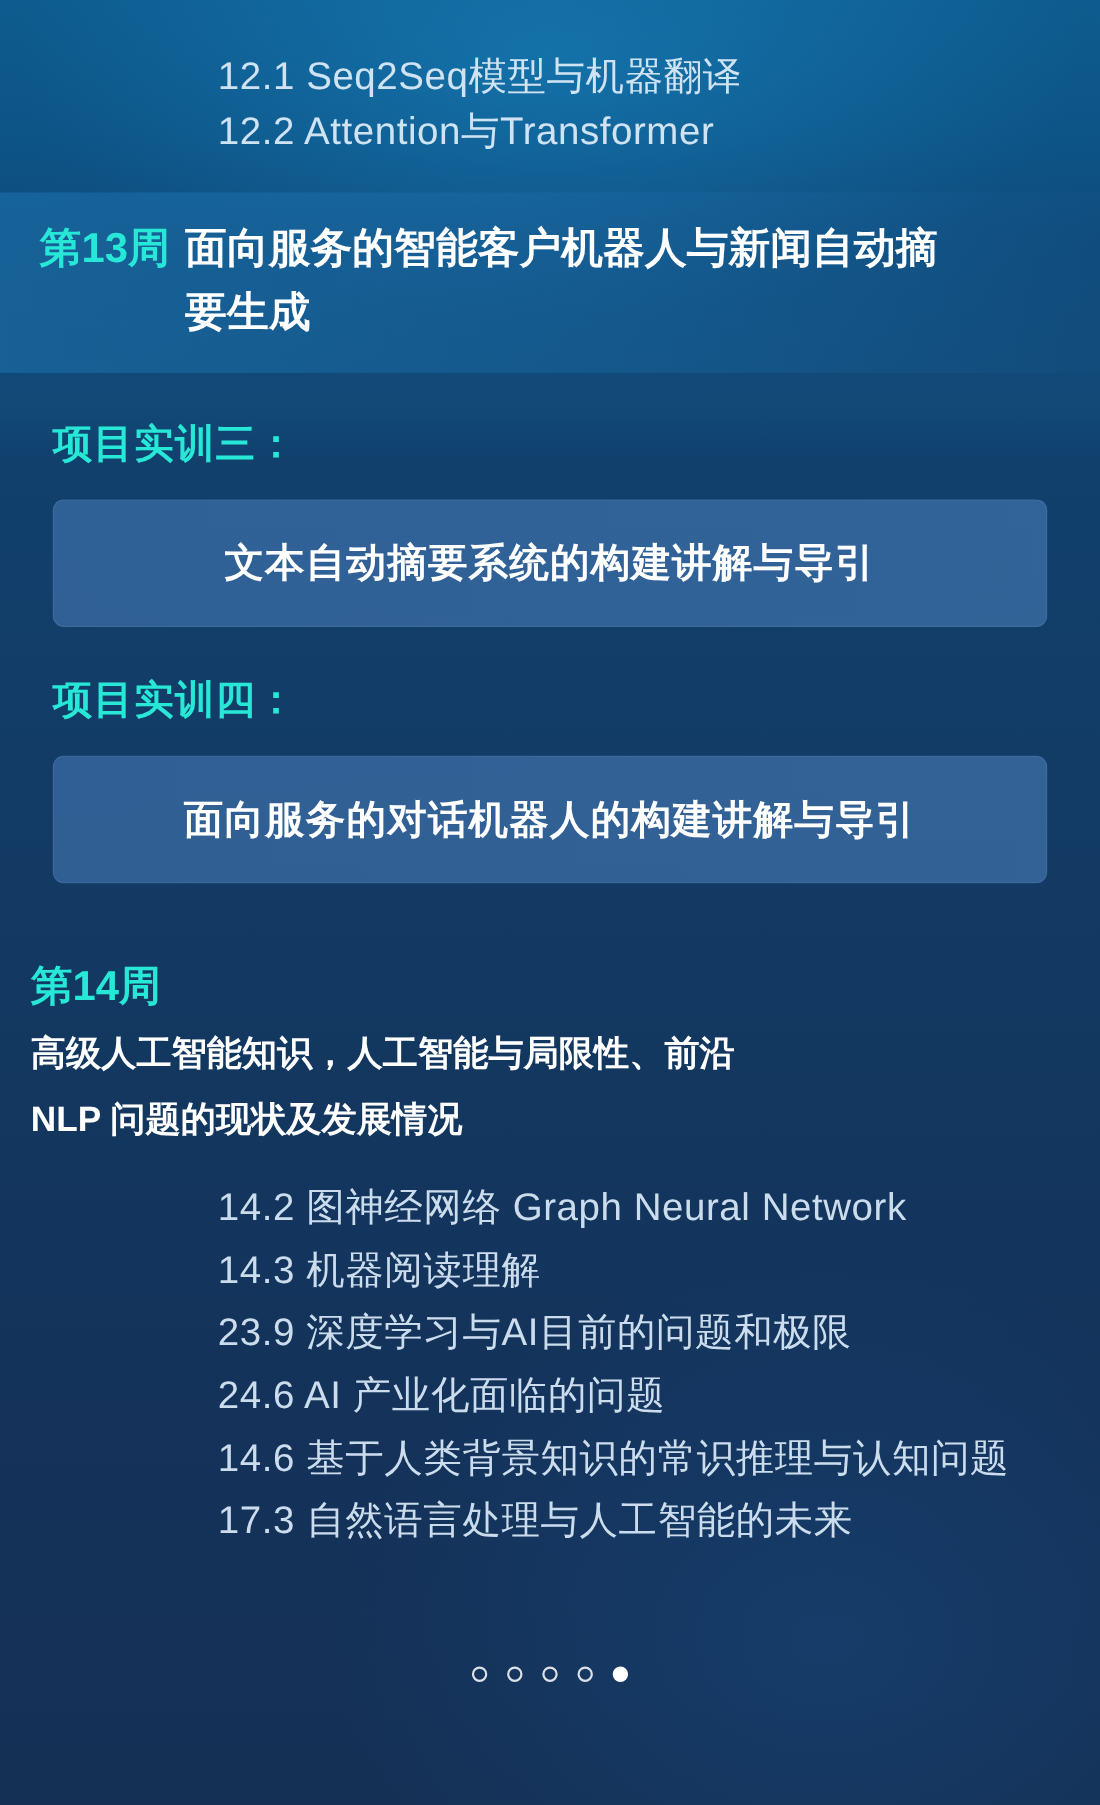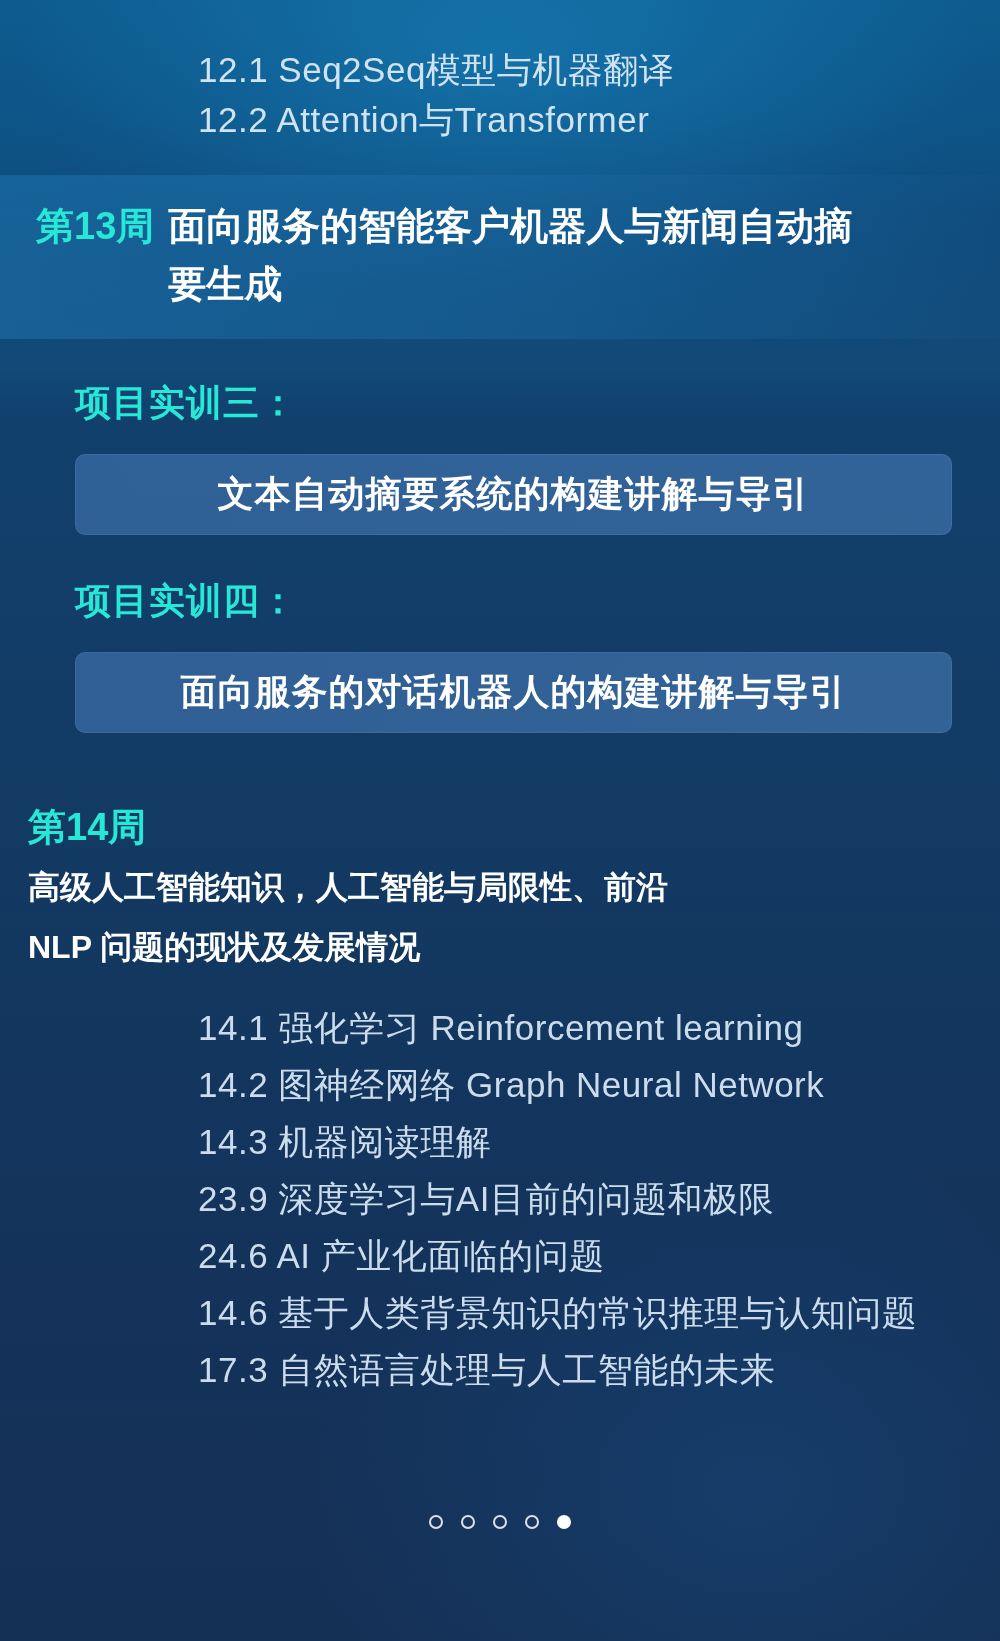--- a/index.html
+++ b/index.html
@@ -93,31 +93,30 @@
     color: #ffffff;
     font-size: 38px;
     font-weight: 700;
     line-height: 58px;
     max-width: 700px;
   }
 
   
   .section {
     padding: 40px 48px 2px 48px;
-    margin-left: 27px;
   }
   .section-label {
     color: #27e8d7;
     font-size: 36px;
     font-weight: 700;
     letter-spacing: 1px;
   }
   .card {
     margin-top: 26px;
-    height: 81px;
+    height: 116px;
     border-radius: 10px;
     background: linear-gradient(90deg, rgba(60,110,168,0.70) 0%, rgba(70,122,180,0.62) 100%);
     display: flex;
     align-items: center;
     justify-content: center;
     box-shadow: inset 0 0 0 1px rgba(255,255,255,0.07);
   }
   .card-text {
     color: #ffffff;
     font-size: 36px;
@@ -220,21 +219,20 @@
     </div>
 
     <div class="gap-lg"></div>
 
     <div class="week14">
       <div class="week14-num">第14周</div>
       <div class="week14-title">高级人工智能知识，人工智能与局限性、前沿 NLP 问题的现状及发展情况</div>
     </div>
 
     <div class="list14">
-      <div class="sub-item">14.1 强化学习 Reinforcement learning</div>
       <div class="sub-item">14.2 图神经网络 Graph Neural Network</div>
       <div class="sub-item">14.3 机器阅读理解</div>
       <div class="sub-item">23.9 深度学习与AI目前的问题和极限</div>
       <div class="sub-item">24.6 AI 产业化面临的问题</div>
       <div class="sub-item">14.6 基于人类背景知识的常识推理与认知问题</div>
       <div class="sub-item">17.3 自然语言处理与人工智能的未来</div>
     </div>
 
   </div>
 

